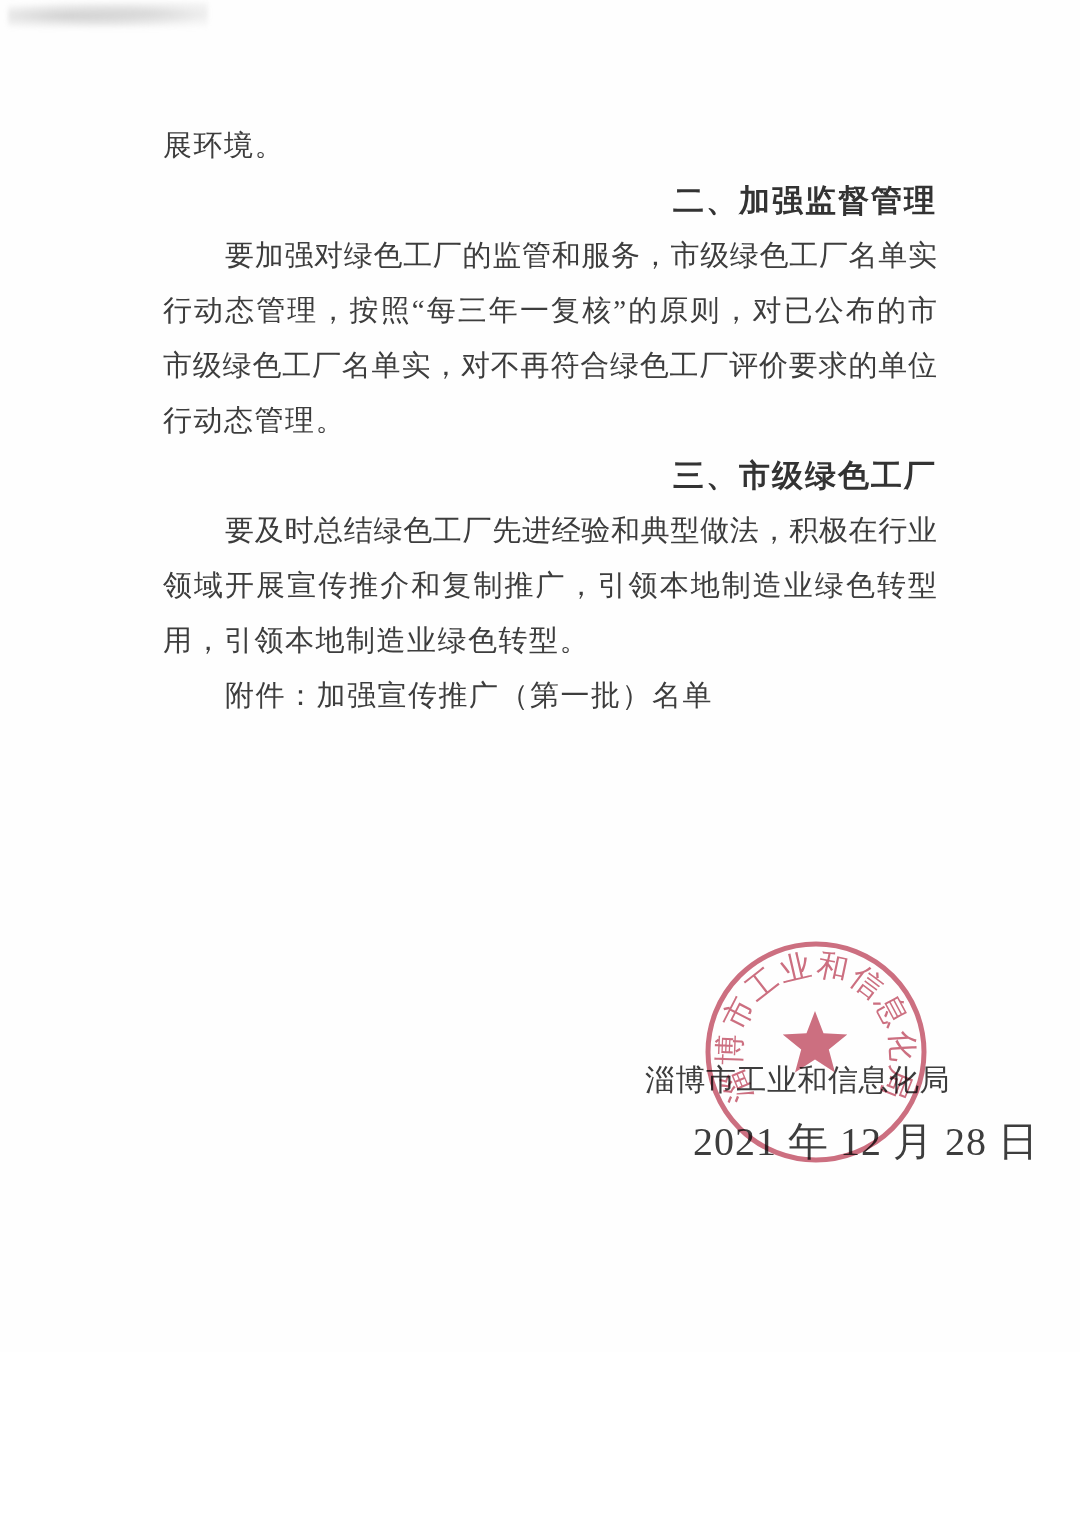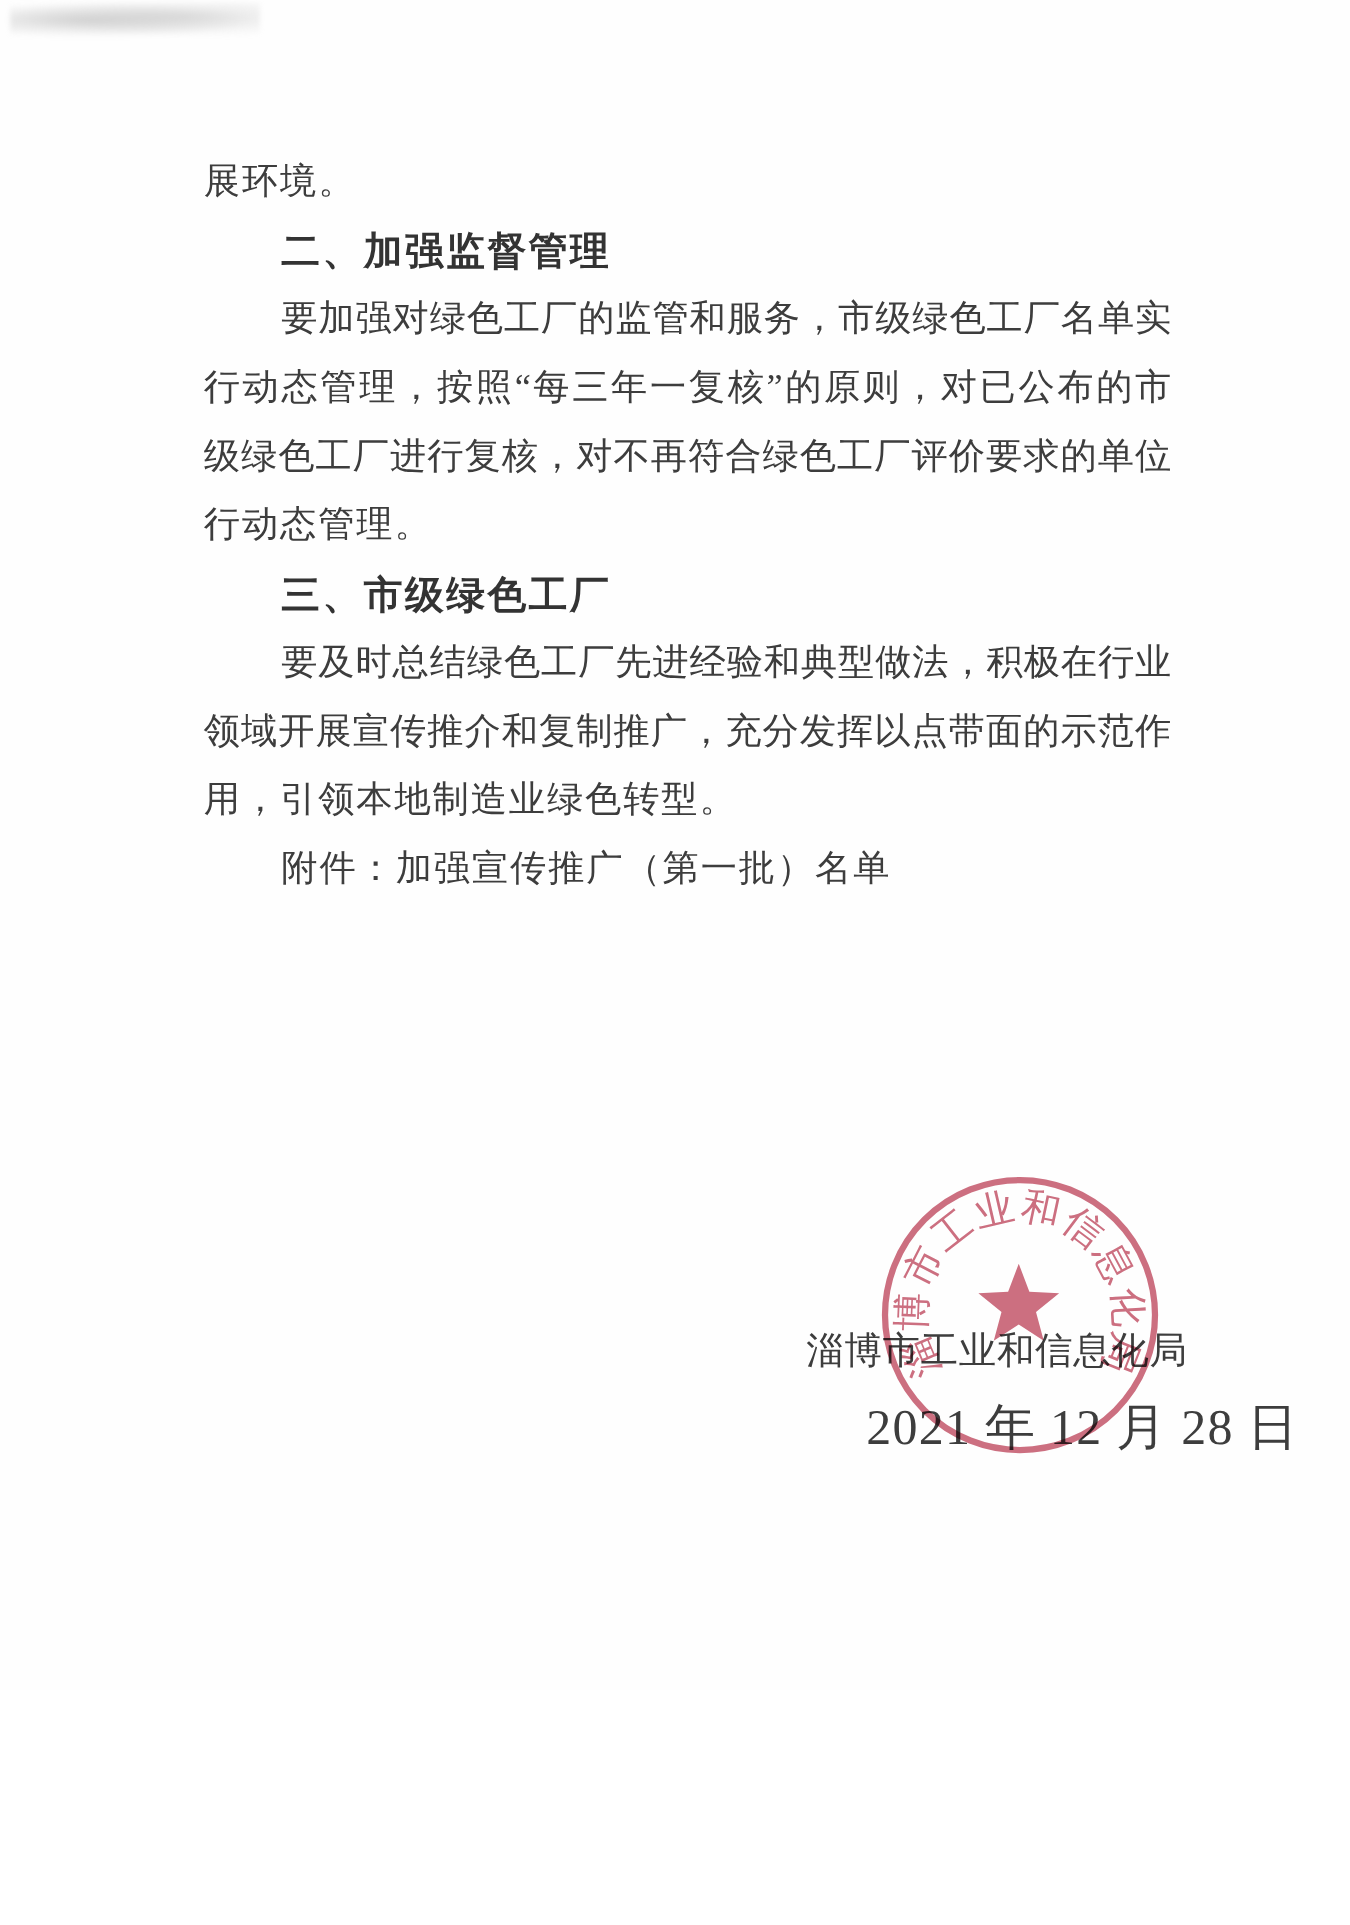--- a/index.html
+++ b/index.html
@@ -22,21 +22,21 @@
   .body-text {
     position:absolute; left:163px; top:118px; width:774px;
     color:#3d3d3d;
   }
   .line {
     height:55px; line-height:55px; font-size:29px;
     letter-spacing:1.5px; white-space:nowrap;
   }
   .line.head {
     font-family:Liberation Serif, serif;
-    font-weight:700; font-size:31px; color:#333333; letter-spacing:2px;
+    font-weight:700; font-size:31px; color:#333333; letter-spacing:2px;text-align:right;
   }
   .line.ind { padding-left:62px; }
   .line.fill {
     letter-spacing:normal; white-space:normal;
     text-align:justify; text-align-last:justify;
   }
   .signature-line {
     position:absolute; left:645px; top:1060px;
     font-size:30px; color:#3d3d3d; letter-spacing:0.5px; white-space:nowrap;
   }
@@ -70,25 +70,25 @@
 
 <div class="page">
 
   <div class="scan-smudge"></div>
 
   <div class="body-text">
     <div class="line">展环境。</div>
     <div class="line head ind">二、加强监督管理</div>
     <div class="line ind fill">要加强对绿色工厂的监管和服务，市级绿色工厂名单实</div>
     <div class="line fill">行动态管理，按照“每三年一复核”的原则，对已公布的市</div>
-    <div class="line fill">级绿色工厂进行复核，对不再符合绿色工厂评价要求的单位</div>
+    <div class="line fill">市级绿色工厂名单实，对不再符合绿色工厂评价要求的单位</div>
     <div class="line">行动态管理。</div>
     <div class="line head ind">三、市级绿色工厂</div>
     <div class="line ind fill">要及时总结绿色工厂先进经验和典型做法，积极在行业</div>
-    <div class="line fill">领域开展宣传推介和复制推广，充分发挥以点带面的示范作</div>
+    <div class="line fill">领域开展宣传推介和复制推广，引领本地制造业绿色转型</div>
     <div class="line">用，引领本地制造业绿色转型。</div>
     <div class="line ind">附件：加强宣传推广（第一批）名单</div>
   </div>
 
   <div class="signature-line">淄博市工业和信息化局</div>
   <div class="date-line">2021 年 12 月 28 日</div>
 
   <svg class="seal" viewBox="0 0 240 240" aria-hidden="true">
     <circle cx="120" cy="120" r="108" fill="none" stroke-width="5" stroke="#c4566b"></circle>
     <path id="sealArc" d="M 57.8 163.6 A 76 76 0 1 1 182.2 163.6" fill="none"></path>

